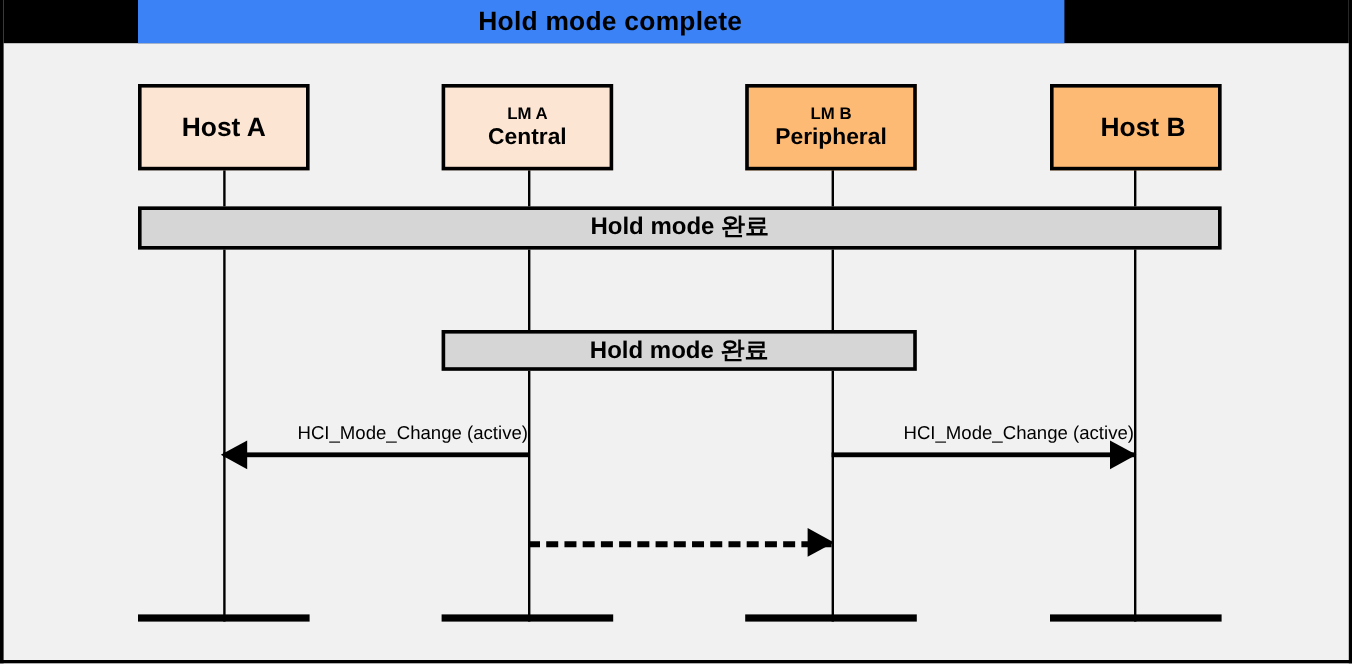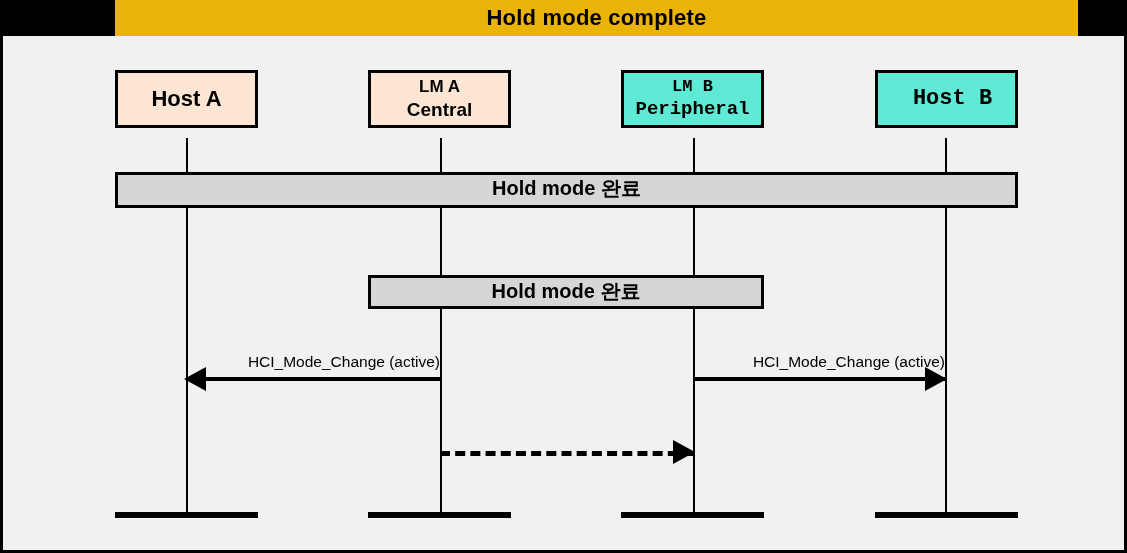--- a/index.html
+++ b/index.html
@@ -27,26 +27,27 @@
     left: -3px;
     top: 0;
     width: 1127px;
     height: 36px;
     background: #000000;
   }
   .title-banner {
     position: absolute;
     left: 112px;
     top: 0;
-    width: 963px;
+    width: 757px;
     height: 36px;
-    background: #eab308;
+    background: #3b82f6;
     display: flex;
     align-items: center;
     justify-content: center;
+    padding-left: 15px;
   }
   .title-banner .title-text {
     font-size: 22px;
     font-weight: bold;
     color: #000000;
     letter-spacing: 0.2px;
     line-height: 1;
   }
 
   
@@ -56,42 +57,42 @@
     width: 2px;
     height: 380px;
     background: #000000;
   }
 
   
   .node-box {
     position: absolute;
     top: 70px;
     width: 143px;
-    height: 58px;
+    height: 72px;
     box-sizing: border-box;
     border: 3px solid #000000;
     display: flex;
     flex-direction: column;
     align-items: center;
     justify-content: center;
     line-height: 1.22;
   }
   .node-box .line1 {
-    font-size: 17px;
+    font-size: 14px;
     font-weight: bold;
     color: #000000;
   }
   .node-box .line2 {
     font-size: 19px;
     font-weight: bold;
     color: #000000;
   }
   .node-box.single .line1 { font-size: 22px; }
   .node-box.peach { background: #fce5d2; }
-  .node-box.blue  { background: #5eead4; font-family: Liberation Mono, monospace; }
+  .node-box.blue  { background: #fdba74; }
 
   
   .state-bar {
     position: absolute;
     box-sizing: border-box;
     background: #d6d6d6;
     border: 3px solid #000000;
     display: flex;
     align-items: flex-start;
     justify-content: center;

